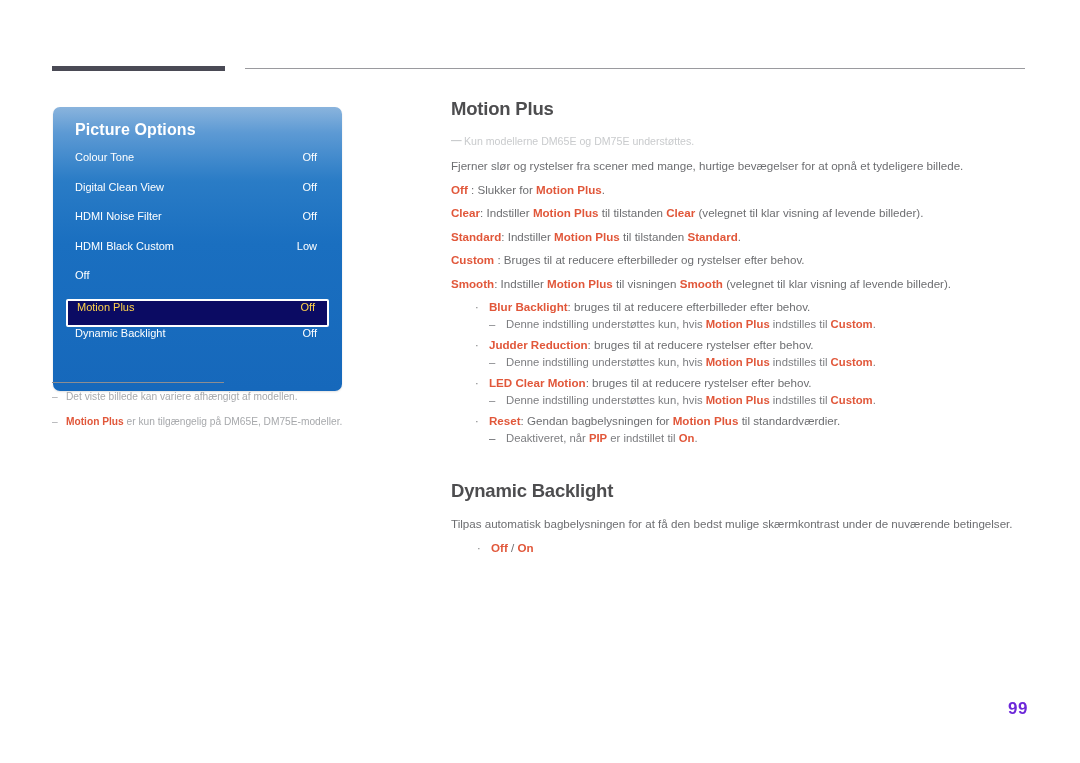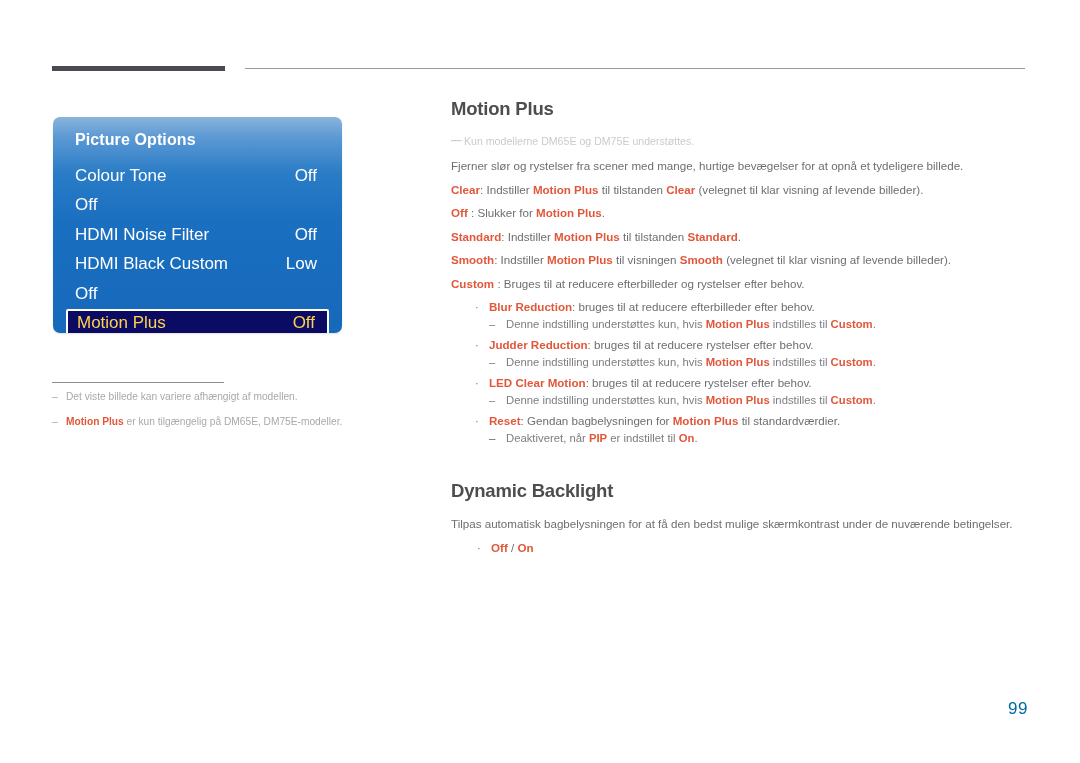--- a/index.html
+++ b/index.html
@@ -31,22 +31,22 @@
   .rule-thin {
     position: absolute;
     left: 245px; top: 68px;
     width: 780px; height: 1px;
     background: #9a9a9e;
   }
 
   
   .osd-panel {
     position: absolute;
-    left: 53px; top: 117px;
-    width: 289px; height: 216px;
+    left: 53px; top: 107px;
+    width: 289px; height: 284px;
     border-radius: 7px;
     background: linear-gradient(to bottom,
                 #8ab4dd 0%,
                 #5d9ad4 9%,
                 #2a7cc6 26%,
                 #1a6fc0 48%,
                 #1668bb 100%);
     box-shadow: 0 1px 2px rgba(0,0,0,0.12);
     overflow: hidden;
   }
@@ -60,25 +60,25 @@
   }
   .osd-list {
     position: absolute;
     left: 0; top: 44px;
     width: 289px;
   }
   .osd-row {
     position: relative;
     height: 29.5px;
     display: flex;
-    align-items: center;
+    align-items: flex-start;
     padding: 0 25px 0 22px;
     box-sizing: border-box;
     color: #ffffff;
-    font-size: 17px;
+    font-size: 11px;
     gap: 9px;
   }
   .osd-row .lbl { flex: 1 1 auto; white-space: nowrap; }
   .osd-row .val { flex: 0 0 auto; text-align: right; }
 
   .osd-row.selected {
     background: #0b0b63;
     border: 2px solid #ffffff;
     border-radius: 2px;
     color: #ffd34d;
@@ -223,42 +223,44 @@
     font-size: 11px;
     color: #7a7b7d;
   }
   ul.simple .kw { color: #e1573a; font-weight: bold; }
 
   
   .page-num {
     position: absolute;
     right: 52px; bottom: 44px;
     font-size: 17px;
-    color: #0369a1;
+    color: #6d28d9;
     letter-spacing: 0.5px;
+    font-weight: bold;
   }
 </style>
 </head>
 <body>
 
 <div class="header-rules">
   <div class="rule-thick"></div>
   <div class="rule-thin"></div>
 </div>
 
 <div class="osd-panel">
   <div class="osd-title">Picture Options</div>
   <div class="osd-list">
 
     <div class="osd-row">
       <span class="lbl">Colour Tone</span>
       <span class="val">Off</span>
     </div>
 
     <div class="osd-row">
+      <span class="lbl">Digital Clean View</span>
       <span class="val">Off</span>
     </div>
 
     <div class="osd-row">
       <span class="lbl">HDMI Noise Filter</span>
       <span class="val">Off</span>
     </div>
 
     <div class="osd-row">
       <span class="lbl">HDMI Black Custom</span>
@@ -296,44 +298,44 @@
 
   <h1 class="sec-title">Motion Plus</h1>
 
   <div class="faint-note">
     <span class="dash">―</span><span>Kun modellerne DM65E og DM75E understøttes.</span>
   </div>
 
   <p class="body-line">Fjerner slør og rystelser fra scener med mange, hurtige bevægelser for at opnå et tydeligere billede.</p>
 
   <p class="body-line">
+    <span class="kw">Off</span><span> : </span><span>Slukker for </span><span class="kw">Motion Plus</span><span>.</span>
+  </p>
+
+  <p class="body-line">
     <span class="kw">Clear</span><span>: </span><span>Indstiller </span><span class="kw">Motion Plus</span><span> til tilstanden </span><span class="kw">Clear</span><span> (velegnet til klar visning af levende billeder).</span>
   </p>
 
   <p class="body-line">
-    <span class="kw">Off</span><span> : </span><span>Slukker for </span><span class="kw">Motion Plus</span><span>.</span>
-  </p>
-
-  <p class="body-line">
     <span class="kw">Standard</span><span>: </span><span>Indstiller </span><span class="kw">Motion Plus</span><span> til tilstanden </span><span class="kw">Standard</span><span>.</span>
   </p>
 
   <p class="body-line">
+    <span class="kw">Custom</span><span> : </span><span>Bruges til at reducere efterbilleder og rystelser efter behov.</span>
+  </p>
+
+  <p class="body-line">
     <span class="kw">Smooth</span><span>: </span><span>Indstiller </span><span class="kw">Motion Plus</span><span> til visningen </span><span class="kw">Smooth</span><span> (velegnet til klar visning af levende billeder).</span>
   </p>
 
-  <p class="body-line">
-    <span class="kw">Custom</span><span> : </span><span>Bruges til at reducere efterbilleder og rystelser efter behov.</span>
-  </p>
-
   <ul class="lvl1">
 
     <li>
       <div class="li-text">
-        <span class="bullet">·</span><span class="kw">Blur Reduction</span><span>: bruges til at reducere efterbilleder efter behov.</span>
+        <span class="bullet">·</span><span class="kw">Blur Backlight</span><span>: bruges til at reducere efterbilleder efter behov.</span>
       </div>
       <ul class="lvl2">
         <li>
           <span class="dash">–</span><span>Denne indstilling understøttes kun, hvis </span><span class="kw">Motion Plus</span><span> indstilles til </span><span class="kw">Custom</span><span>.</span>
         </li>
       </ul>
     </li>
 
     <li>
       <div class="li-text">

